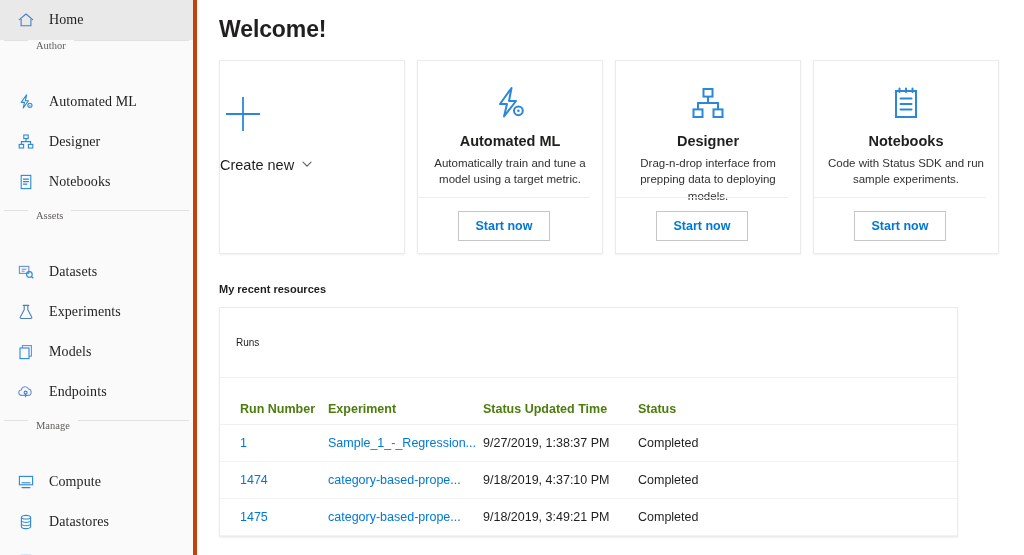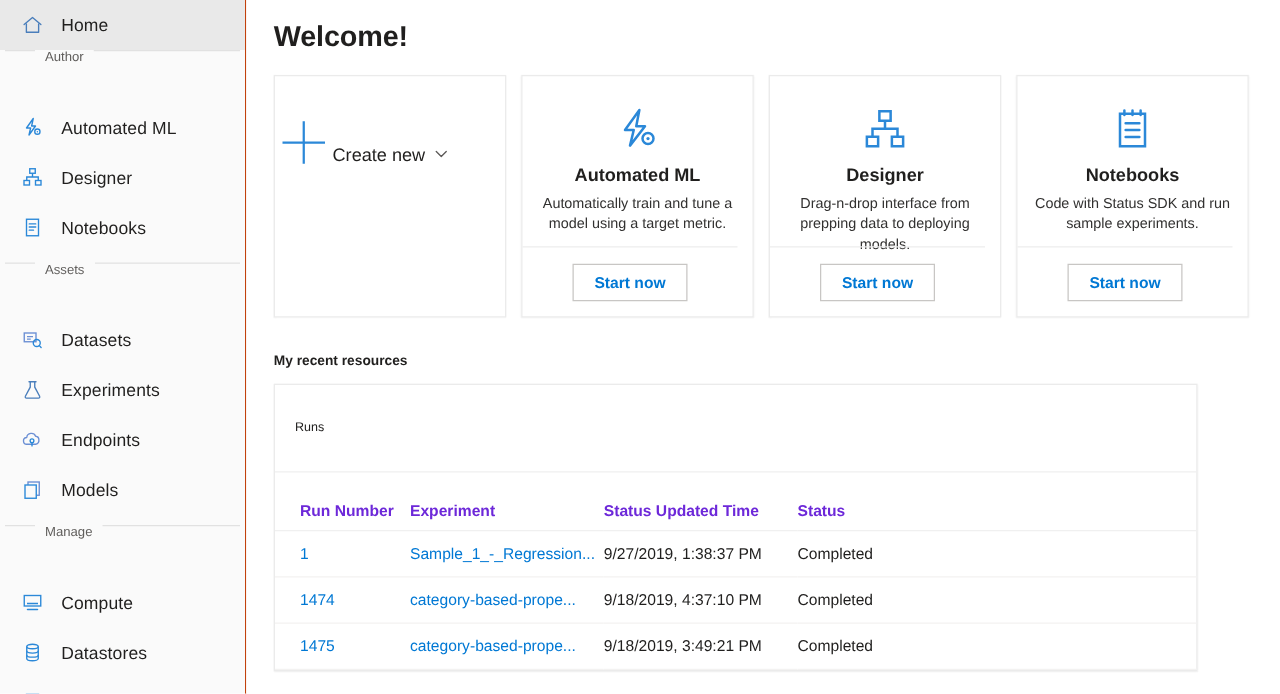--- a/index.html
+++ b/index.html
@@ -9,24 +9,25 @@
     background: #ffffff;
     font-family: "Liberation Sans", sans-serif;
     color: #201f1e;
   }
   .app { display: flex; width: 1024px; height: 555px; }
 
   
   .sidebar {
     width: 197px; height: 555px;
     background: #fafafa;
-    border-right: 1px solid #c2410c;
+    border-right: 4px solid #c2410c;
     flex: 0 0 197px;
     position: relative;
     overflow: hidden;
+    font-family: Liberation Serif, serif;
   }
   .nav-item {
     display: flex; align-items: center;
     height: 40px;
     padding-left: 17px;
     gap: 14px;
     cursor: pointer;
     user-select: none;
   }
   .nav-item.selected { background: #e9e9e9; }
@@ -132,21 +133,21 @@
   }
 
   
   .card.create {
     justify-content: flex-start;
     padding-top: 0;
   }
   .create-inner {
     position: absolute;
     top: 30px; left: 0; right: 0;
-    display: flex; flex-direction: row; align-items: center;
+    display: flex; flex-direction: column; 
   }
   .plus-glyph { margin-bottom: 16px; }
   .create-row {
     display: flex; align-items: center; gap: 7px;
     font-size: 14.5px; color: #201f1e;
   }
 
   
   .table-card {
     width: 739px;
@@ -163,21 +164,21 @@
   .table-head-bar .tlabel { font-size: 10px; color: #201f1e; }
   table.runs {
     width: 100%;
     border-collapse: collapse;
     table-layout: fixed;
   }
   table.runs th {
     text-align: left;
     font-size: 12.5px;
     font-weight: 700;
-    color: #6d28d9;
+    color: #4d7c0f;
     padding: 24px 0 8px 0;
     border-bottom: 1px solid #f0f0f0;
   }
   table.runs td {
     font-size: 12.5px;
     color: #201f1e;
     padding: 11px 0 11px 0;
     border-bottom: 1px solid #f3f2f1;
     white-space: nowrap;
     overflow: hidden;
@@ -276,36 +277,36 @@
           <path d="M7.2 2.4v4.3L3.3 14a1 1 0 00.9 1.5h9.6a1 1 0 00.9-1.5l-3.9-7.3V2.4" stroke="#4a7ebb" stroke-width="1.1" stroke-linejoin="round"></path>
           <path d="M6.2 2.4h5.6" stroke="#4a7ebb" stroke-width="1.1" stroke-linecap="round"></path>
         </svg>
       </span>
       <span class="nav-label">Experiments</span>
     </div>
 
     <div class="nav-item">
       <span class="nav-icon">
         <svg width="18" height="18" viewBox="0 0 18 18" fill="none">
+          <rect x="5.4" y="2.6" width="9" height="10.6" stroke="#6b8fd4" stroke-width="1.1"></rect>
+          <rect x="3" y="5" width="9" height="10.6" fill="#fafafa" stroke="#2b88d8" stroke-width="1.1"></rect>
+        </svg>
+      </span>
+      <span class="nav-label">Models</span>
+    </div>
+
+    <div class="nav-item">
+      <span class="nav-icon">
+        <svg width="18" height="18" viewBox="0 0 18 18" fill="none">
           <path d="M4.6 12.4a2.7 2.7 0 01-.2-5.4 3.7 3.7 0 017.1-1 2.9 2.9 0 012.6 3 2.9 2.9 0 01-2.7 3.4H4.6z" stroke="#6b8fd4" stroke-width="1.1" stroke-linejoin="round"></path>
           <circle cx="8.6" cy="9.6" r="1.5" stroke="#2b88d8" stroke-width="1.1"></circle>
           <path d="M8.6 11.1v2.6" stroke="#2b88d8" stroke-width="1.1" stroke-linecap="round"></path>
         </svg>
       </span>
       <span class="nav-label">Endpoints</span>
-    </div>
-
-    <div class="nav-item">
-      <span class="nav-icon">
-        <svg width="18" height="18" viewBox="0 0 18 18" fill="none">
-          <rect x="5.4" y="2.6" width="9" height="10.6" stroke="#6b8fd4" stroke-width="1.1"></rect>
-          <rect x="3" y="5" width="9" height="10.6" fill="#fafafa" stroke="#2b88d8" stroke-width="1.1"></rect>
-        </svg>
-      </span>
-      <span class="nav-label">Models</span>
     </div>
 
     <div class="spacer-8"></div>
     <div class="nav-group">
       <span class="rule"></span>
       <span class="gtext">Manage</span>
       <span class="rule long"></span>
     </div>
     <div class="spacer-12"></div>
 

